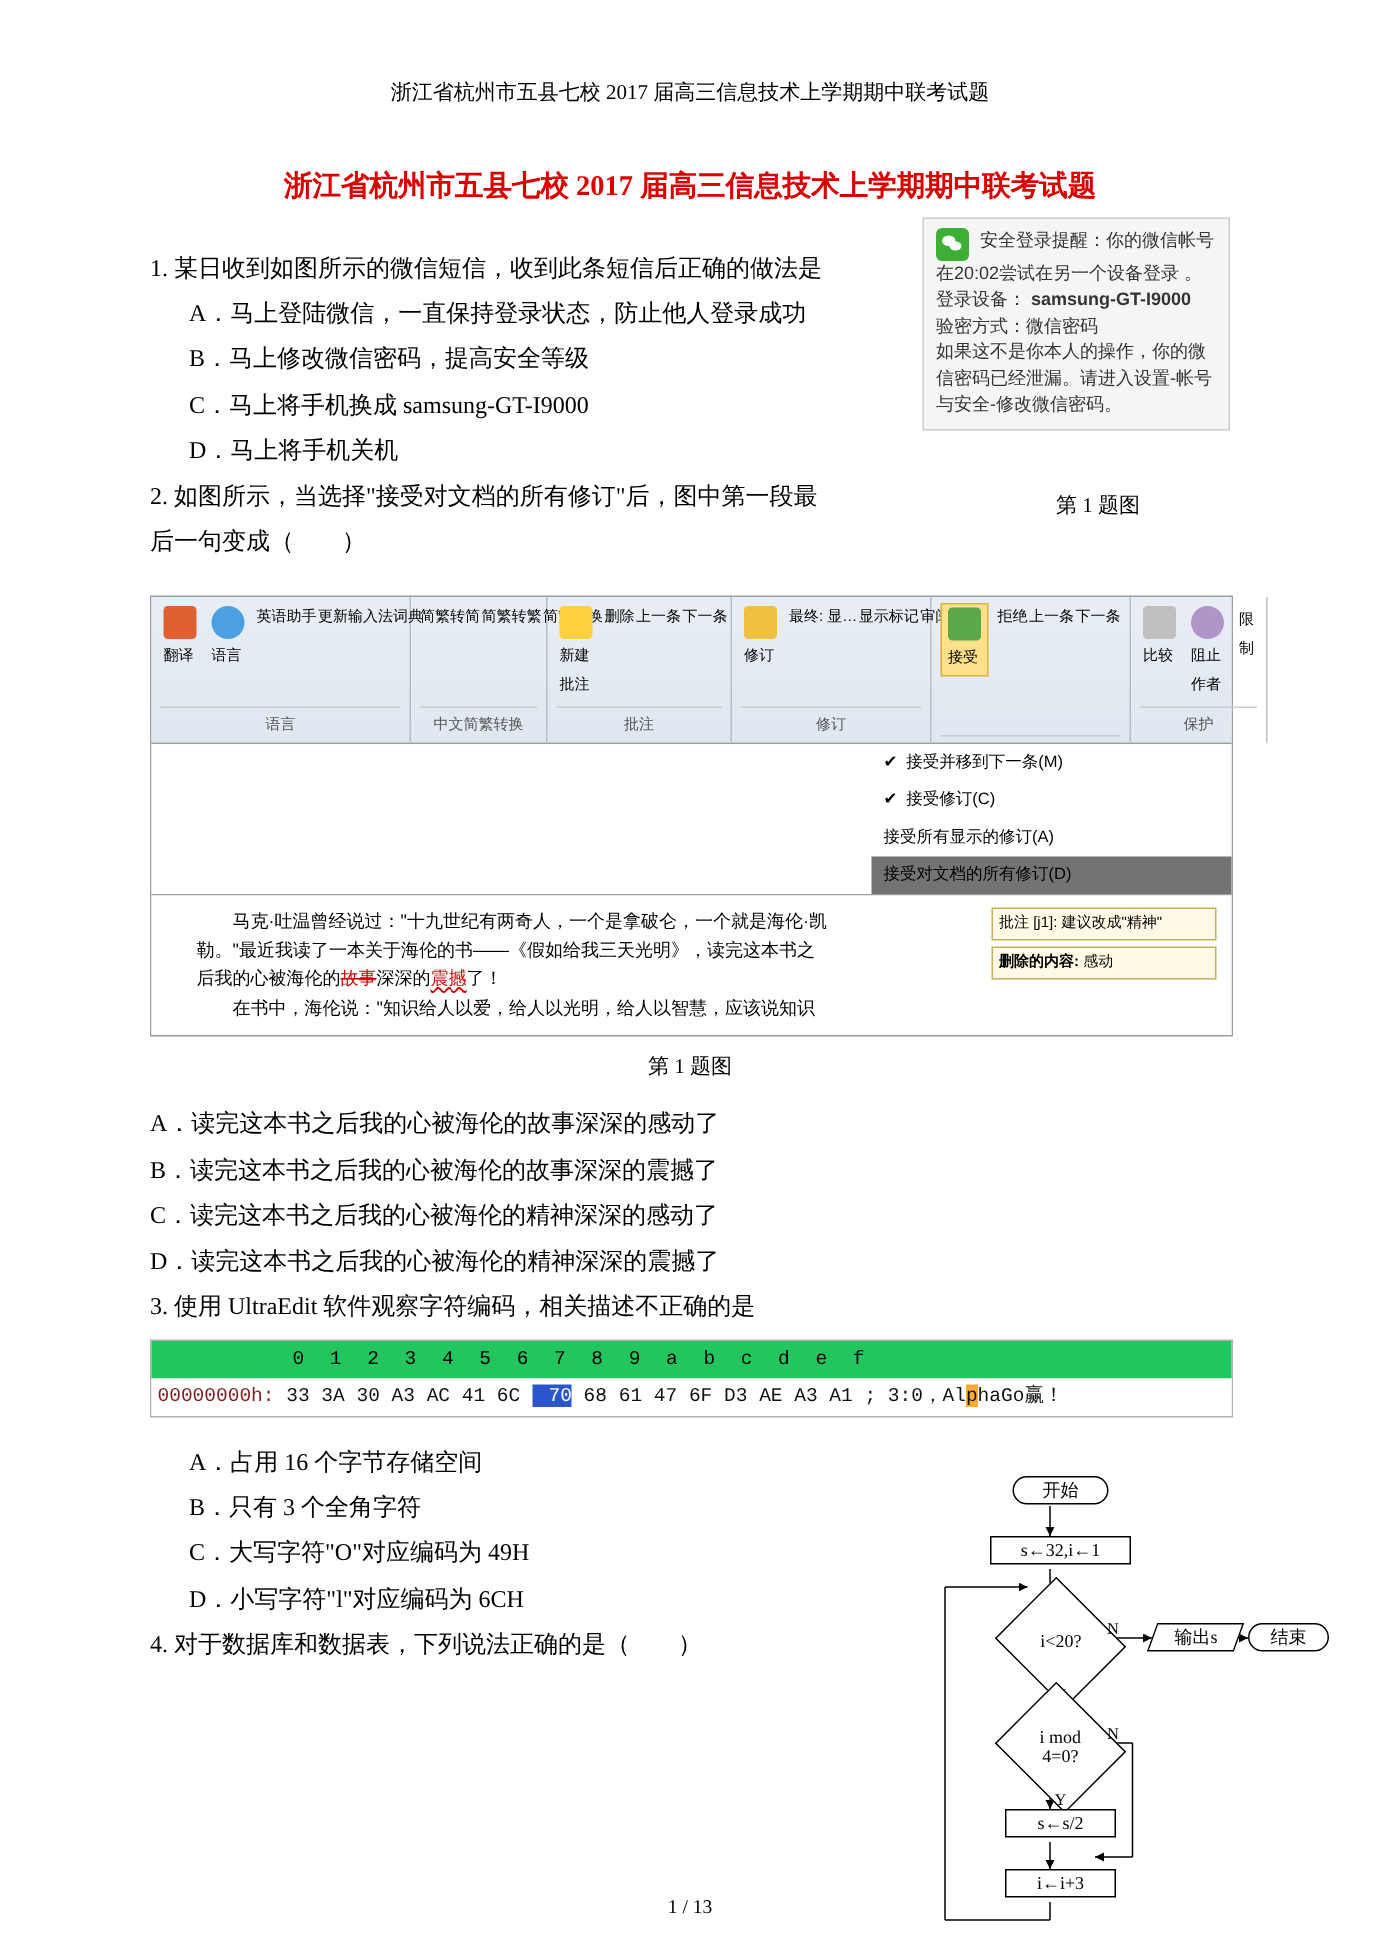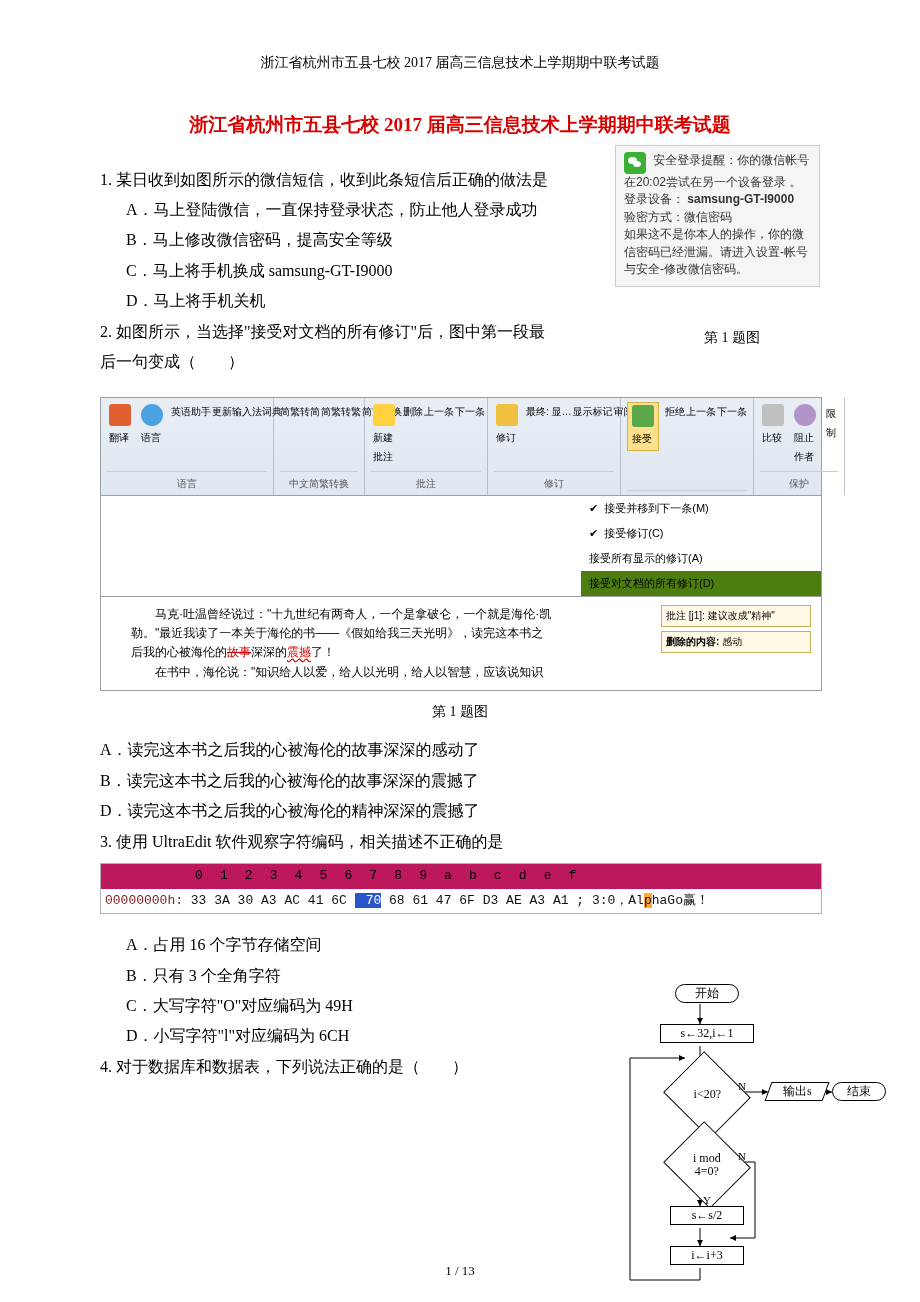--- a/index.html
+++ b/index.html
@@ -122,21 +122,21 @@
   .accept-btn { background: #ffe08a; padding: 2px 4px; border: 1px solid #d6b24a; }
   .menu-strip {
     background: #fff;
     border-bottom: 1px solid #9aa0a0;
     font-size: 11px;
   }
   .menu-row {
     display: flex; align-items: center; gap: 6px;
     padding: 2px 8px;
   }
-  .menu-row.highlight { background: #4d7c0f; }
+  .menu-row.highlight { background: #737373; }
   .doc-area {
     background: #fff;
     padding: 8px 10px 8px 30px;
     font-size: 12px;
     line-height: 1.6;
     display: flex;
   }
   .doc-text { flex: 1; }
   .doc-text .indent { text-indent: 2em; }
   .strike { text-decoration: line-through; color: #c00; }
@@ -147,21 +147,21 @@
 
   
   .hex-box {
     margin: 6px 0 2px 0;
     width: 720px;
     border: 1px solid #b0b0b0;
     font-family: "Courier New", monospace;
     font-size: 13px;
   }
   .hex-ruler {
-    background: #be185d;
+    background: #22c55e;
     padding: 0 4px;
     letter-spacing: 0.5px;
     white-space: pre;
     text-align: left;
     text-indent: 90px;
     font-family: "Courier New", monospace;
   }
   .hex-line {
     background: #fff;
     padding: 0 4px;
@@ -355,20 +355,21 @@
           <b>删除的内容:</b>
           <span>感动</span>
         </div>
       </div>
     </div>
   </div>
   <div class="fig-cap">第 1 题图</div>
 
   <div class="q-row">A．读完这本书之后我的心被海伦的故事深深的感动了</div>
   <div class="q-row">B．读完这本书之后我的心被海伦的故事深深的震撼了</div>
+  <div class="q-row">C．读完这本书之后我的心被海伦的精神深深的感动了</div>
   <div class="q-row">D．读完这本书之后我的心被海伦的精神深深的震撼了</div>
 
   <div class="q-row">3. 使用 UltraEdit 软件观察字符编码，相关描述不正确的是</div>
   <div class="hex-box">
     <div class="hex-ruler">0  1  2  3  4  5  6  7  8  9  a  b  c  d  e  f</div>
     <div class="hex-line"><span class="addr">00000000h:</span><span> 33 3A 30 A3 AC 41 6C </span><span class="hl">70</span><span> 68 61 47 6F D3 AE A3 A1 ; </span><span class="ascii-part"><span>3:0，Al</span><span class="orange">p</span><span>haGo赢！</span></span></div>
   </div>
 
   <div style="height:14px"></div>
   <div class="opt">A．占用 16 个字节存储空间</div>

